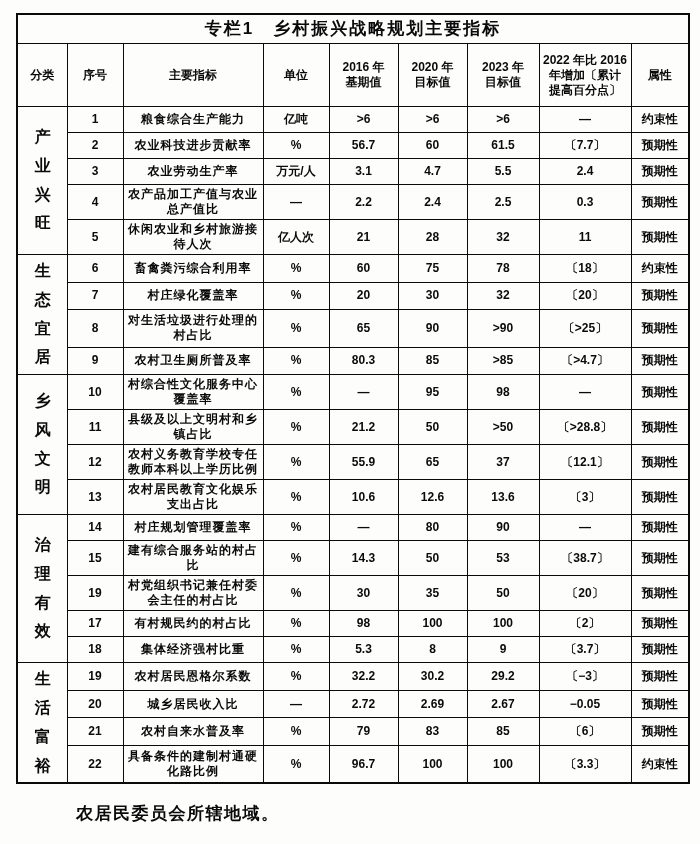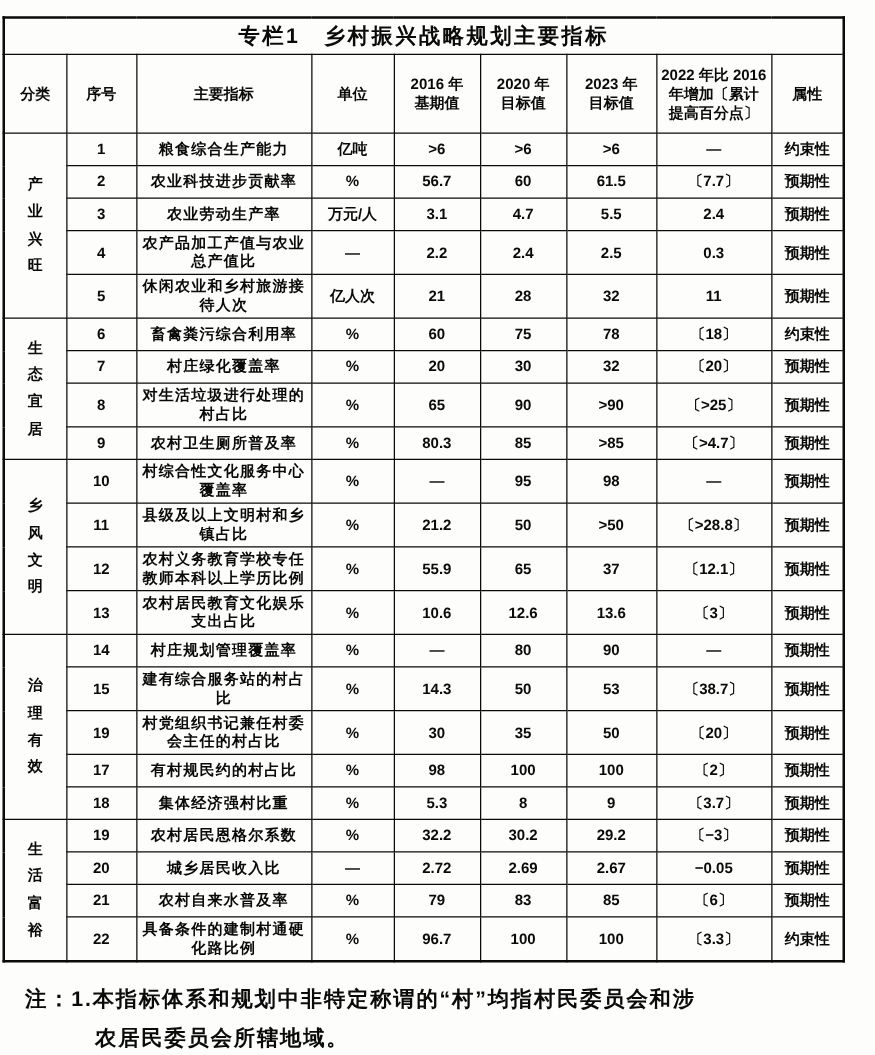--- a/index.html
+++ b/index.html
@@ -14,21 +14,21 @@
   }
   .page {
     width: 700px;
     height: 844px;
     position: relative;
   }
   table.main {
     border-collapse: collapse;
     table-layout: fixed;
     width: 672px;
-    margin: 13px 0 0 2px;
+    margin: 13px 0 0 16px;
     border: 2.5px solid #0a0a0a;
   }
   table.main th, table.main td {
     border: 1.5px solid #0a0a0a;
     font-weight: 700;
     vertical-align: middle;
     padding: 2px 3px;
     line-height: 15px;
     font-size: 12px;
     text-align: center;
@@ -53,21 +53,21 @@
     letter-spacing: 1px;
     font-size: 12px;
   }
   td { height: 21px; }
   td.cat { padding: 0; }
   .vert {
     display: inline-block;
     width: 15px;
     word-break: break-all;
     line-height: 1.8;
-    font-size: 12px;
+    font-size: 16px;
     font-weight: 700;
   }
   .notes {
     margin-top: 14px;
     font-size: 17px;
     font-weight: 700;
     letter-spacing: 1.5px;
     line-height: 31px;
   }
   .note-l1 { margin-left: 20px; }
@@ -341,17 +341,16 @@
           <td class="c-v2016">96.7</td>
           <td class="c-v2020">100</td>
           <td class="c-v2022">100</td>
           <td class="c-increase">〔3.3〕</td>
           <td class="c-attribute">约束性</td>
         </tr>
       </tbody>
   </table>
 
   <div class="notes">
-    <div class="note-l1">注：1.本指标体系和规划中非特定称谓的“村”均指村民委员会和涉</div>
     <div class="note-l2">农居民委员会所辖地域。</div>
 
   </div>
 </div>
 
 </body></html>

